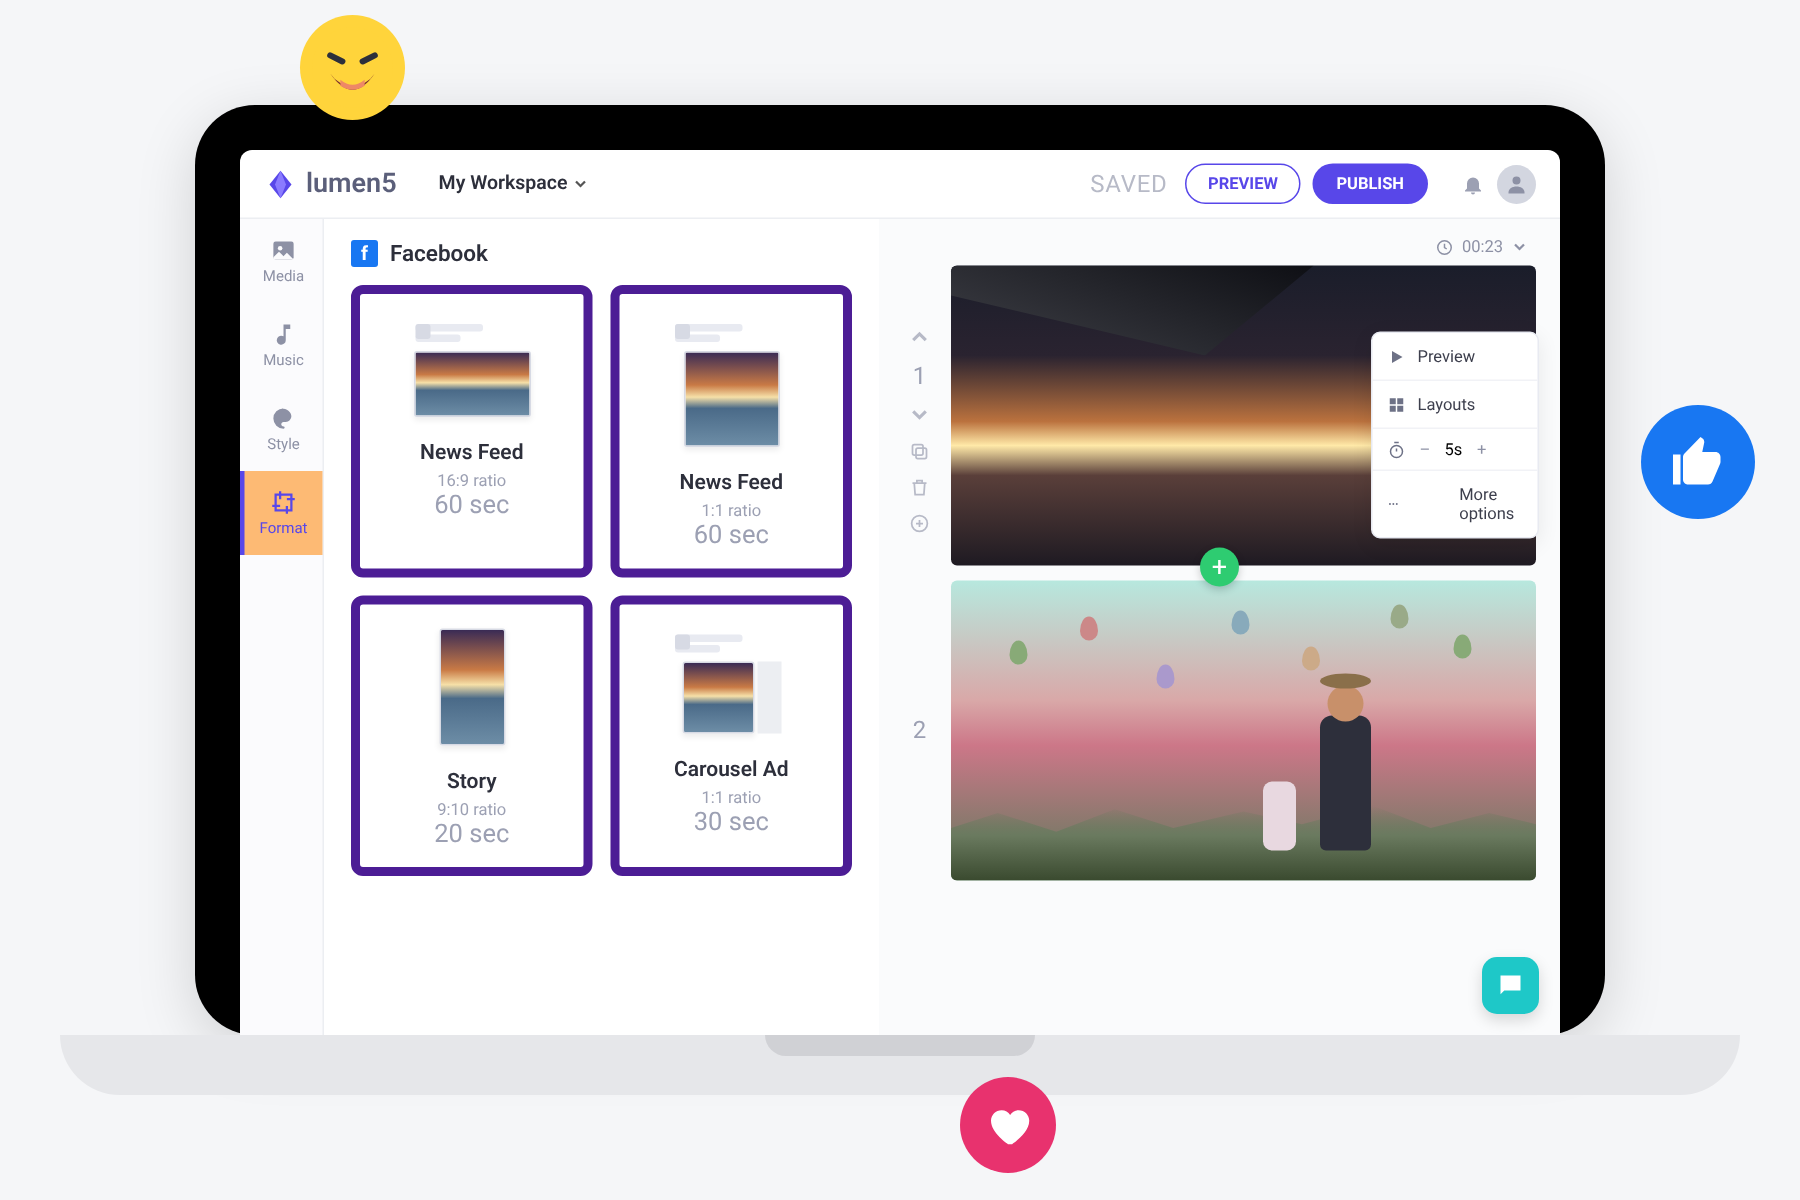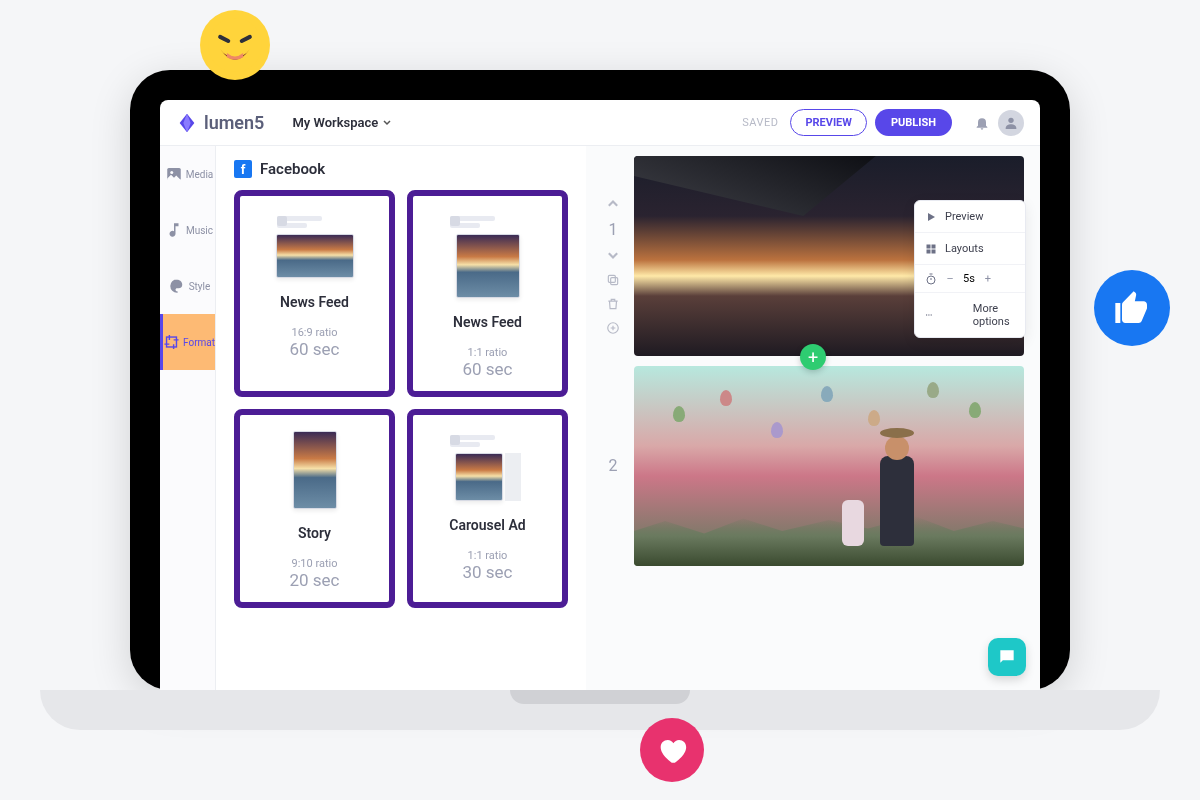--- a/index.html
+++ b/index.html
@@ -10,32 +10,32 @@
 .screen { width:100%; height:100%; background:#fff; border-radius:8px 8px 0 0; overflow:hidden; display:flex; flex-direction:column; }
 .laptop-base { position:absolute; left:40px; top:690px; width:1120px; height:40px; background:#e6e7ea; border-radius:0 0 60px 60px; }
 .laptop-notch { position:absolute; left:50%; transform:translateX(-50%); top:0; width:180px; height:14px; background:#d0d1d5; border-radius:0 0 20px 20px; }
 
 
 .topbar { height:46px; display:flex; align-items:center; padding:0 16px; border-bottom:1px solid #eceef2; }
 .logo { display:flex; align-items:center; gap:6px; font-weight:600; color:#5b5f7a; font-size:18px; }
 .logo-mark { width:22px; height:22px; }
 .workspace { margin-left:28px; font-size:13px; color:#2d2f3b; font-weight:600; display:flex; align-items:center; gap:4px; cursor:pointer;}
 .top-spacer { flex:1; }
-.saved-label { font-size:11px; color:#b7bac7; letter-spacing:0.5px; margin-right:12px; }
+.saved-label { font-size:16px; color:#b7bac7; letter-spacing:0.5px; margin-right:12px; }
 .btn-outline { border:1.5px solid #5847e9; color:#5847e9; background:#fff; font-size:11px; font-weight:700; padding:6px 14px; border-radius:16px; margin-right:8px; cursor:pointer;}
 .btn-primary { border:none; background:#5847e9; color:#fff; font-size:11px; font-weight:700; padding:7px 16px; border-radius:16px; margin-right:14px; cursor:pointer;}
 .icon-btn { width:24px; height:24px; display:flex; align-items:center; justify-content:center; color:#9ca0b3; margin-left:4px; cursor:pointer;}
 .avatar { width:26px; height:26px; border-radius:50%; background:#d3d6e0; display:flex; align-items:center; justify-content:center; color:#8d91a5;}
 
 
 .body { flex:1; display:flex; overflow:hidden; }
 
 
 .rail { width:56px; background:#fbfbfd; border-right:1px solid #eceef2; display:flex; flex-direction:column; }
-.rail-item { height:56px; display:flex; flex-direction:row; align-items:center; justify-content:center; gap:3px; font-size:10px; color:#8d91a5; cursor:pointer; border-left:3px solid transparent;}
+.rail-item { height:56px; display:flex; flex-direction:column; align-items:center; justify-content:center; gap:3px; font-size:10px; color:#8d91a5; cursor:pointer; border-left:3px solid transparent;}
 .rail-item.active { color:#5847e9; border-left:3px solid #5847e9; background:#fdba74;}
 .rail-ico { width:18px; height:18px; }
 
 
 .panel { width:370px; padding:14px 18px; overflow:auto; }
 .res-row { display:flex; align-items:center; justify-content:space-between; padding:4px 0 16px; border-bottom:1px solid #eceef2; margin-bottom:18px;}
 .res-label { font-size:13px; color:#3d3f4d; }
 .select { border:1px solid #d7dae4; border-radius:6px; padding:7px 30px 7px 12px; font-size:12px; color:#555; background:#fff; position:relative; cursor:pointer; }
 .select::after { content:""; position:absolute; right:10px; top:50%; width:6px; height:6px; border-right:1.5px solid #888; border-bottom:1.5px solid #888; transform:translateY(-60%) rotate(45deg);}
 .section-head { display:flex; align-items:center; gap:8px; font-size:15px; font-weight:600; color:#2d2f3b; margin-bottom:12px;}
@@ -47,21 +47,21 @@
 .thumb-wrap.wide .thumb-img{ width:78px; height:44px;}
 .thumb-wrap.square .thumb-img{ width:64px; height:64px;}
 .thumb-wrap.tall .thumb-img{ width:44px; height:78px;}
 .thumb-wrap.carousel .thumb-img{ width:48px; height:48px;}
 .thumb-head { width:100%; padding:4px 6px;}
 .thumb-head .dot{ width:10px; height:10px; background:#d7dae4; border-radius:2px; float:left; margin-right:4px;}
 .thumb-head .bar{ height:5px; background:#e8eaf1; border-radius:2px; margin-bottom:2px;}
 .thumb-img { background:linear-gradient(180deg,#3a2b55 0%,#c97a45 35%,#f6e0a8 48%,#4a6a88 60%,#6d8da6 100%); border:1px solid #d7dae4; border-radius:2px; box-shadow:0 2px 4px rgba(0,0,0,0.08);}
 .carousel-extra{ width:16px; height:48px; background:#eceef2; margin-left:2px; display:inline-block; vertical-align:top;}
 .fmt-title { font-size:14px; font-weight:600; color:#2d2f3b; margin-top:6px;}
-.fmt-sub { font-size:11px; color:#9ca0b3; margin-top:16px;text-align:center;}
+.fmt-sub { font-size:11px; color:#9ca0b3; margin-top:4px;text-align:center;}
 .fmt-sub2 { font-size:17px; color:#9ca0b3; }
 
 
 .canvas { flex:1; background:#fafbfc; padding:10px 16px 0; overflow:hidden; position:relative;}
 .time-row { display:flex; justify-content:flex-end; align-items:center; gap:6px; font-size:11px; color:#8d91a5; padding:2px 6px 6px;}
 .scene { display:flex; gap:10px; margin-bottom:10px; position:relative;}
 .scene-ctrl { width:22px; display:flex; flex-direction:column; align-items:center; gap:10px; color:#b7bac7; padding-top:40px;}
 .scene-num { font-size:16px; color:#9ca0b3; }
 .mini-ico { width:14px; height:14px; cursor:pointer;}
 .scene-img { flex:1; height:200px; border-radius:4px; overflow:hidden; position:relative;}
@@ -235,20 +235,30 @@
                 </div>
             </div>
             <div class="fmt-title">Carousel Ad</div>
             <div class="fmt-sub">1:1 ratio</div>
             <div class="fmt-sub2">30 sec</div>
           </div>
         </div>
       </div>
 
       <div class="canvas">
+        <div class="time-row">
+          <svg width="12" height="12" viewBox="0 0 24 24" fill="none" stroke="currentColor" stroke-width="2">
+              <circle cx="12" cy="12" r="9"></circle>
+              <path d="M12 7v5l3 2"></path>
+            </svg>
+          <span>00:23</span>
+          <svg width="10" height="10" viewBox="0 0 10 10">
+              <path d="M2 3l3 3 3-3" stroke="currentColor" stroke-width="1.5" fill="none"></path>
+            </svg>
+        </div>
 
         <div class="scene">
           <div class="scene-ctrl">
             <svg class="mini-ico" viewBox="0 0 10 10">
                 <path d="M2 7l3-3 3 3" stroke="currentColor" stroke-width="1.5" fill="none"></path>
               </svg>
             <span class="scene-num">1</span>
             <svg class="mini-ico" viewBox="0 0 10 10">
                 <path d="M2 3l3 3 3-3" stroke="currentColor" stroke-width="1.5" fill="none"></path>
               </svg>

